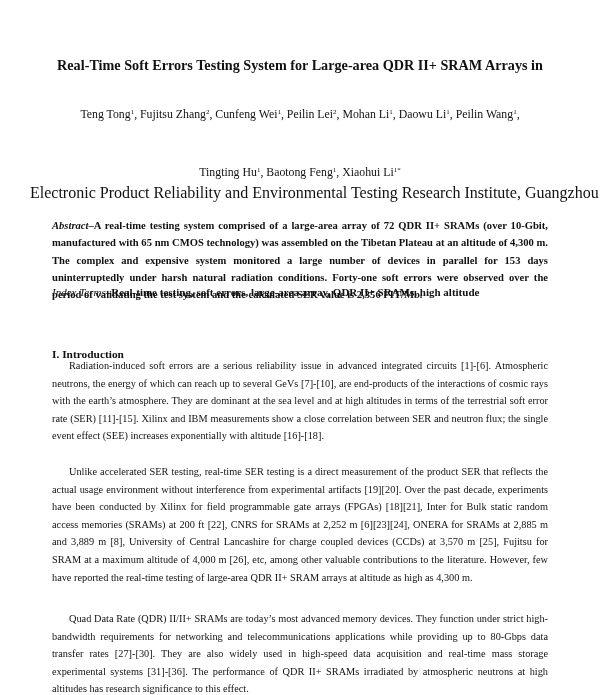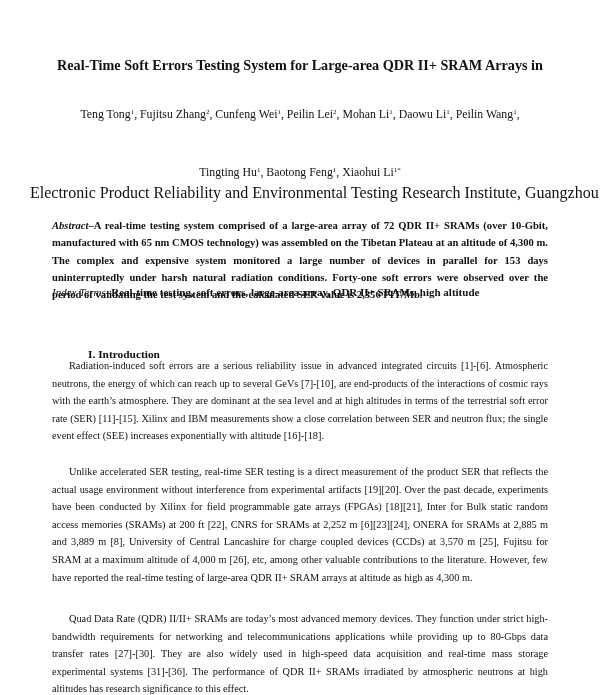--- a/index.html
+++ b/index.html
@@ -26,21 +26,21 @@
   sup { font-size: 7px; line-height: 0; vertical-align: 4px; }
   .block {
     position: absolute; left: 52px; width: 496px;
     text-align: justify; text-align-last: auto;
   }
   .abstract { top: 217px; font-weight: bold; font-size: 10.6px; line-height: 17.3px; }
   .abstract .lead { font-style: italic; }
   .index { top: 285px; font-size: 11px; line-height: 14px; font-weight: bold; }
   .index .lead { font-style: italic; font-weight: normal; }
   .section-heading {
-    position: absolute; left: 52px; top: 347px; font-weight: bold; font-size: 11.4px; line-height: 14px; margin-left: 36px;
+    position: absolute; left: 52px; top: 347px; font-weight: bold; font-size: 11.4px; line-height: 14px;
   }
   .para { font-size: 10.3px; line-height: 17.6px; font-family: Liberation Serif, serif; }
   .para .indent { display: inline-block; width: 17px; }
   .p1 { top: 357px; }
   .p2 { top: 463px; }
   .p3 { top: 610px; }
 </style>
 </head>
 <body>
 

